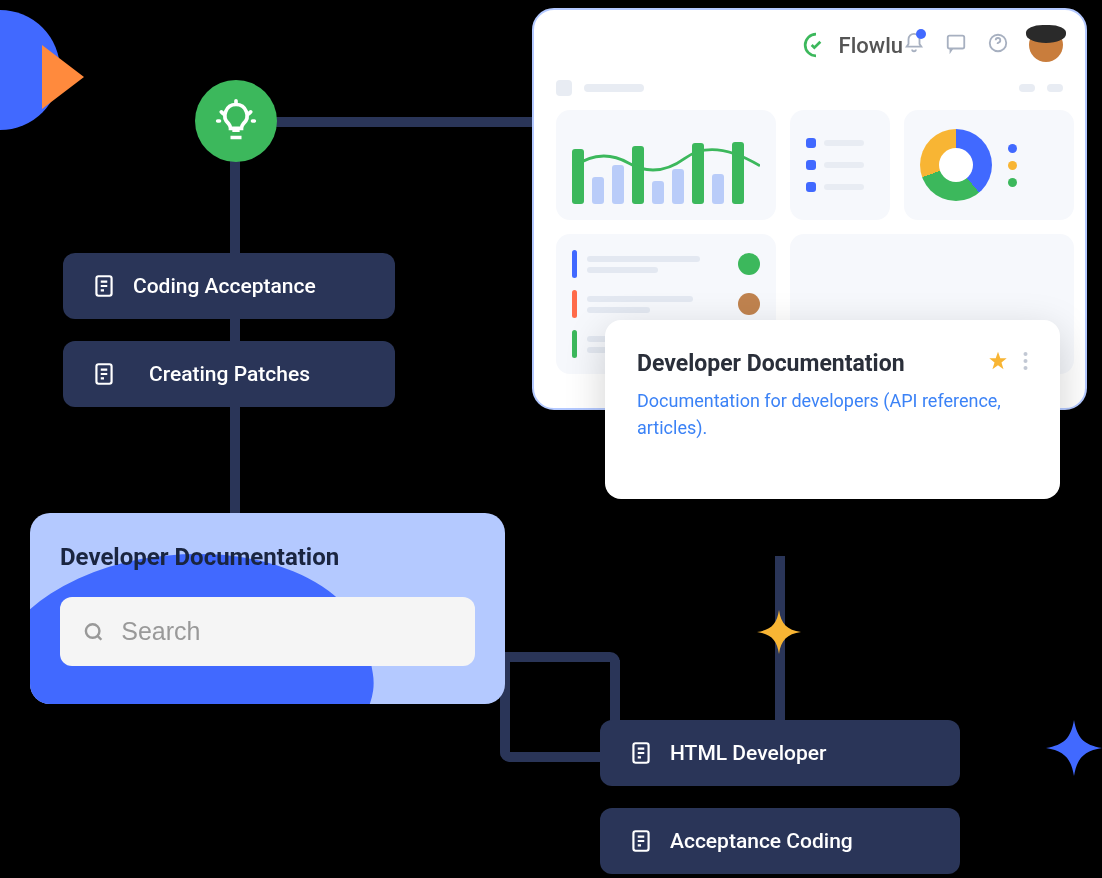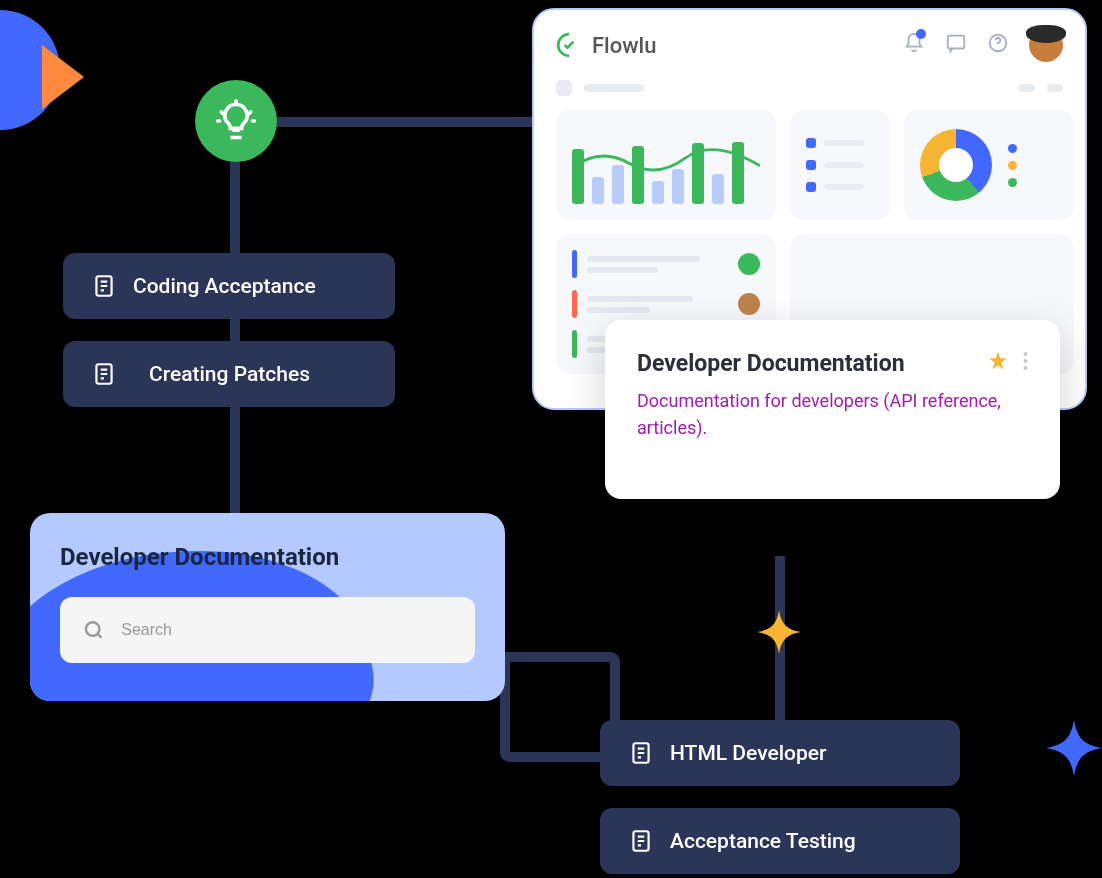--- a/index.html
+++ b/index.html
@@ -125,21 +125,21 @@
       border-radius: 12px;
       padding: 20px 22px;
       display: flex;
       align-items: center;
       gap: 16px;
       z-index: 2;
     }
     .search-input input {
       border: none;
       background: transparent;
-      font-size: 16px;
+      font-size: 25px;
       color: #888;
       outline: none;
       width: 100%;
     }
     .search-input input::placeholder { color: #999; }
     
     .dashboard {
       position: absolute;
       top: 8px;
       left: 532px;
@@ -147,21 +147,21 @@
       height: 402px;
       background: #fff;
       border: 2px solid #b4c9ff;
       border-radius: 22px;
       z-index: 5;
       padding: 18px 22px;
     }
     .dash-header {
       display: flex;
       align-items: center;
-      justify-content: space-between;
+      justify-content: flex-end;
       margin-bottom: 18px;
     }
     .dash-logo {
       display: flex;
       align-items: center;
       gap: 10px;
       font-size: 22px;
       font-weight: 500;
       color: #555;
     }
@@ -256,21 +256,21 @@
     }
     .detail-title {
       font-size: 23px;
       font-weight: 700;
       color: #2a2f3a;
       margin-bottom: 10px;
     }
     .detail-actions { display:flex; gap:14px; align-items:center;}
     .detail-desc {
       font-size: 18px;
-      color: #a21caf;
+      color: #3b82f6;
       line-height: 1.5;
       margin-bottom: 28px;
     }
     .detail-author {
       display: flex;
       align-items: center;
       gap: 16px;
       font-size: 18px;
       font-weight: 600;
       color: #2a2f3a;
@@ -484,15 +484,15 @@
         <rect x="5" y="3" width="14" height="18" rx="2"></rect>
         <path d="M9 8h6M9 12h6M9 16h3"></path>
       </svg>
     <span>HTML Developer</span>
   </div>
   <div class="doc-pill doc-pill-4">
     <svg width="26" height="26" viewBox="0 0 24 24" fill="none" stroke="#fff" stroke-width="2">
         <rect x="5" y="3" width="14" height="18" rx="2"></rect>
         <path d="M9 8h6M9 12h6M9 16h3"></path>
       </svg>
-    <span>Acceptance Testing</span>
+    <span>Acceptance Coding</span>
   </div>
 </div>
 
 </body></html>

